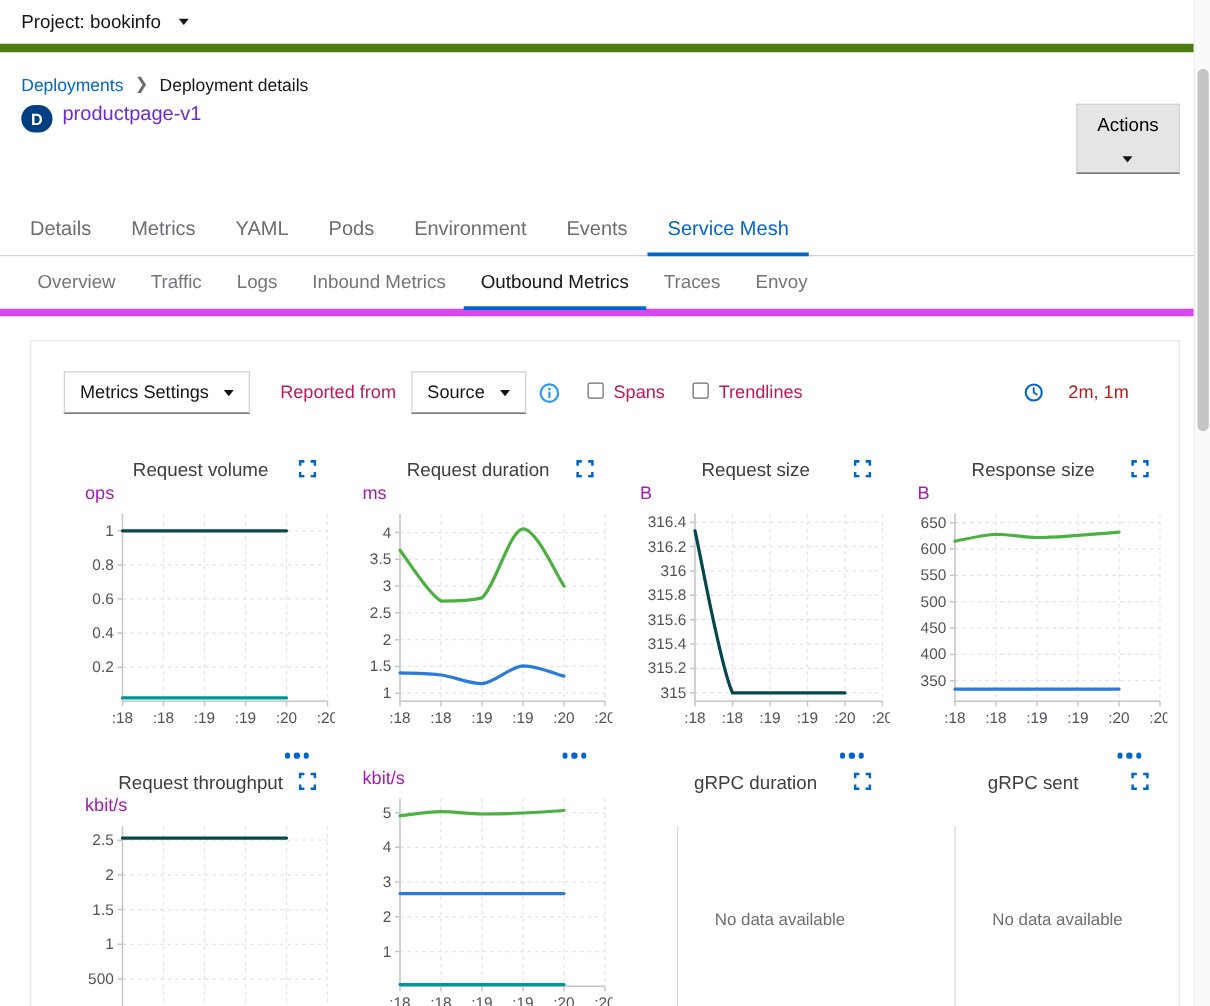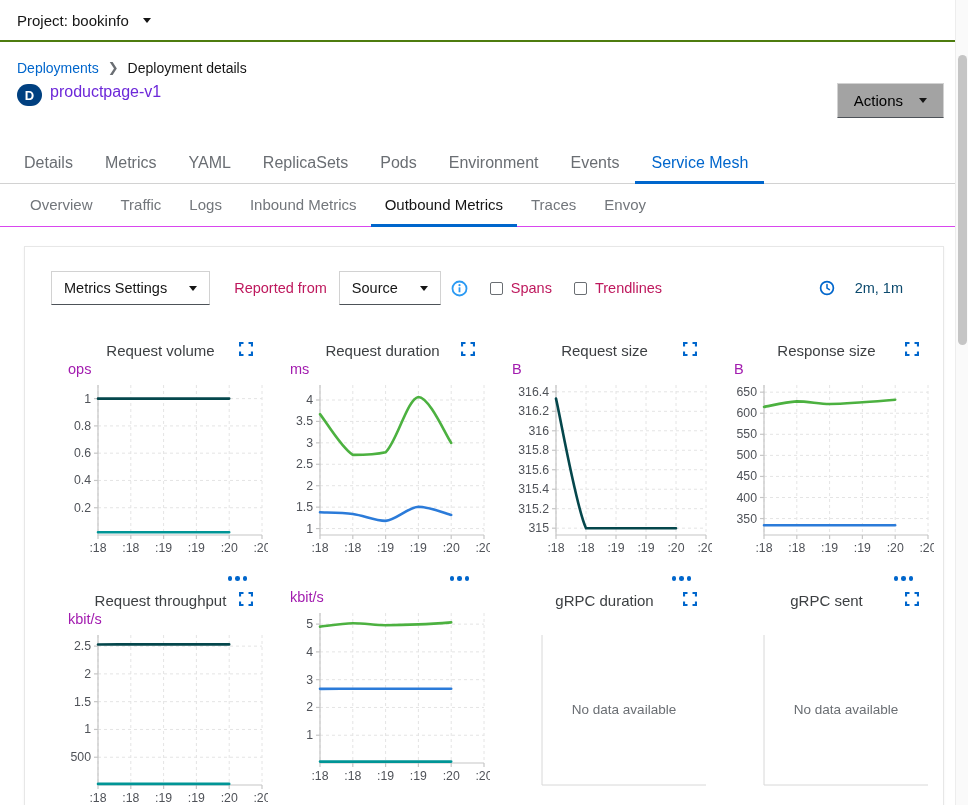--- a/index.html
+++ b/index.html
@@ -1,59 +1,59 @@
 <!DOCTYPE html>
 <html><head>
 <meta charset="utf-8">
 <style>
   * { margin:0; padding:0; box-sizing:border-box; }
   html,body { width:968px; height:805px; overflow:hidden; background:#fff;
     font-family:"Liberation Sans","DejaVu Sans",sans-serif; color:#151515; }
   .viewport { position:relative; width:968px; height:805px; overflow:hidden; background:#fff; }
 
   
-  .topbar { height:42px; display:flex; align-items:center; padding:0 17px; border-bottom:2px solid #4d7c0f; background:#fff; }
+  .topbar { height:42px; display:flex; align-items:center; padding:0 17px; border-bottom:7px solid #4d7c0f; background:#fff; }
   .project-toggle { display:flex; align-items:center; gap:14px; font-size:15px; cursor:pointer; }
   .caret { width:0; height:0; border-left:4.5px solid transparent; border-right:4.5px solid transparent; border-top:5.5px solid #151515; }
 
   
   .page-header { padding:18px 24px 0 17px; background:#fff; }
   .breadcrumb { display:flex; align-items:center; gap:9px; font-size:14px; }
   .breadcrumb a { color:#0066cc; text-decoration:none; }
   .crumb-sep { color:#6a6e73; font-size:13px; transform:translateY(-1px); }
   .title-row { display:flex; align-items:flex-start; margin-top:7px; }
   .badge { display:inline-flex; align-items:center; justify-content:center; min-width:25px; height:22px;
     border-radius:20px; background:#004080; color:#fff; font-size:13px; font-weight:bold; margin-right:8px; margin-top:1px; }
   .page-title { font-size:16px; font-weight:400; color:#6d28d9; }
   .actions-btn { margin-left:auto; display:flex; align-items:center; gap:16px; font-size:15px;
-    padding:8px 16px; background:#a3a3a3; border:1px solid #d2d2d2; border-bottom:1px solid #4d5258; cursor:pointer; }
+    padding:8px 16px; background:#e5e5e5; border:1px solid #d2d2d2; border-bottom:1px solid #4d5258; cursor:pointer;flex-direction:column; }
 
   
   .tabs-row { display:flex; margin-top:27px; border-bottom:1px solid #d2d2d2; padding-left:8px; }
   .tab { font-size:16px; color:#6a6e73; padding:9px 16px 11px; background:none; border:none; cursor:pointer; position:relative;
     font-family:inherit; }
   .tab.active { color:#0066cc; }
   .tab.active::after { content:""; position:absolute; left:0; right:0; bottom:-1px; height:3px; background:#0066cc; }
-  .subtabs-row { display:flex; border-bottom:1px solid #d946ef; padding-left:16px; }
+  .subtabs-row { display:flex; border-bottom:6px solid #d946ef; padding-left:16px; }
   .subtab { font-size:15px; color:#72767b; padding:12px 14px 13px; background:none; border:none; cursor:pointer; position:relative;
     font-family:inherit; }
   .subtab.active { color:#151515; }
   .subtab.active::after { content:""; position:absolute; left:0; right:0; bottom:-1px; height:3px; background:#0066cc; }
 
   
   .card { margin:19px 24px 0 24px; background:#fff; border:1px solid #e7e7e7; box-shadow:0 1px 2px rgba(3,3,3,.06);
     height:840px; }
   .toolbar { display:flex; align-items:center; padding:24px 40px 0 26px; }
-  .select-toggle { display:flex; align-items:center; gap:22px; height:34px; padding:0 12px; background:#fff;
+  .select-toggle { display:flex; align-items:center; gap:12px; height:34px; padding:0 12px; background:#fff;
     border:1px solid #d2d2d2; border-bottom:1px solid #4d5258; font-size:14.5px; cursor:pointer; }
   .lbl { font-size:14.5px; color:#be185d; }
   .info-icon { display:inline-flex; margin-left:10px; cursor:pointer; }
-  .check-group { display:flex; align-items:center; gap:8px; margin-left:22px; cursor:pointer; }
+  .check-group { display:flex; gap:8px; margin-left:22px; cursor:pointer; }
   .checkbox { width:13px; height:13px; background:#fff; border:1px solid #6a6e73; border-radius:2px; }
-  .duration-link { margin-left:auto; display:flex; align-items:center; gap:20px; color:#0c4a6e; font-size:14.5px; cursor:pointer; }
+  .duration-link { margin-left:auto; display:flex; align-items:center; gap:20px; color:#b91c1c; font-size:14.5px; cursor:pointer; }
 
   
   .charts-grid { display:grid; grid-template-columns:repeat(4,200px); grid-template-rows:246px 246px;
     column-gap:22px; row-gap:4px; margin:34px 0 0 30px; }
   .chart { display:flex; flex-direction:column;margin-left:13px; }
   .chart-head { display:flex; align-items:center; height:22px; }
   .chart-title { flex:1; text-align:center; font-size:15px; color:#3c3f42; padding-left:14px; }
   .expand-btn { background:none; border:none; cursor:pointer; width:16px; height:16px; padding:0; display:flex; }
   .chart-unit { height:18px; font-size:14.5px; color:#a21caf; }
   .kebab { display:flex; gap:3px; justify-content:flex-end; margin:9px 8px 0 0; cursor:pointer; }
@@ -85,21 +85,20 @@
         <span>Actions</span>
         <span class="caret"></span>
       </button>
     </div>
   </div>
 
   <nav class="tabs-row" id="main-tabs">
       <button class="tab">Details</button>
       <button class="tab">Metrics</button>
       <button class="tab">YAML</button>
-      <button class="tab">ReplicaSets</button>
       <button class="tab">Pods</button>
       <button class="tab">Environment</button>
       <button class="tab">Events</button>
       <button class="tab active">Service Mesh</button>
     </nav>
 
   <nav class="subtabs-row" id="sub-tabs">
       <button class="subtab">Overview</button>
       <button class="subtab">Traffic</button>
       <button class="subtab">Logs</button>

